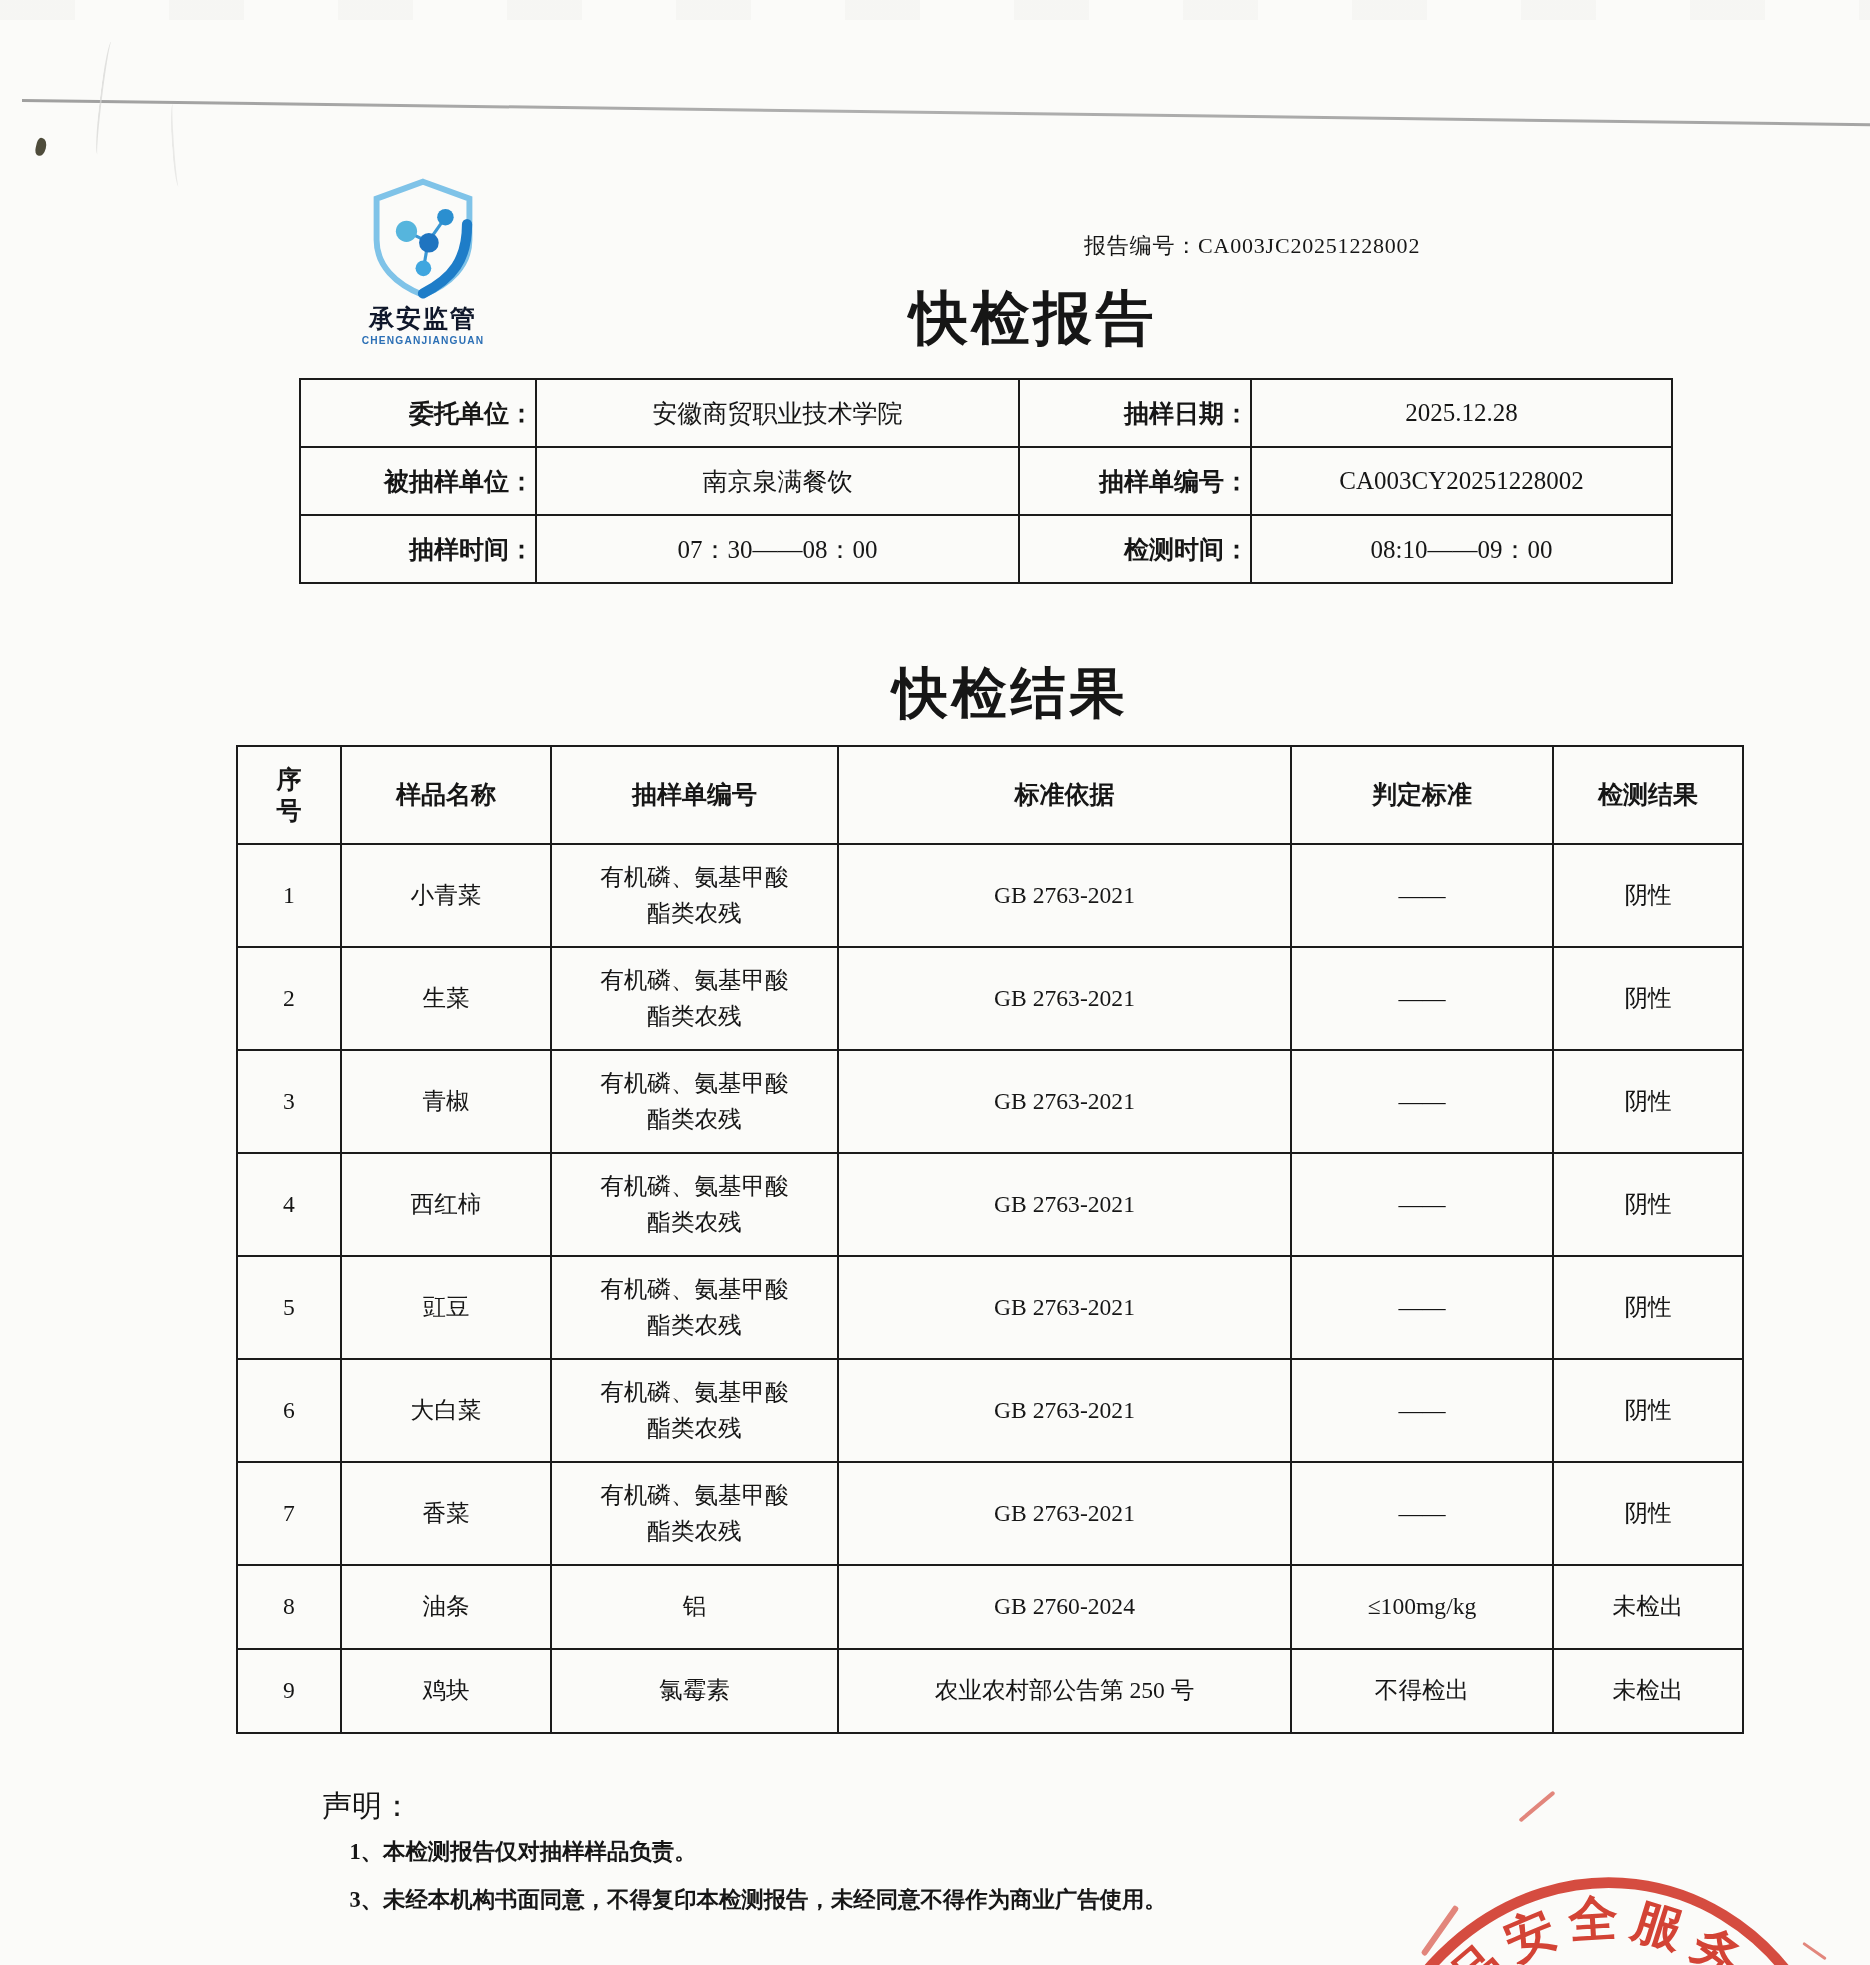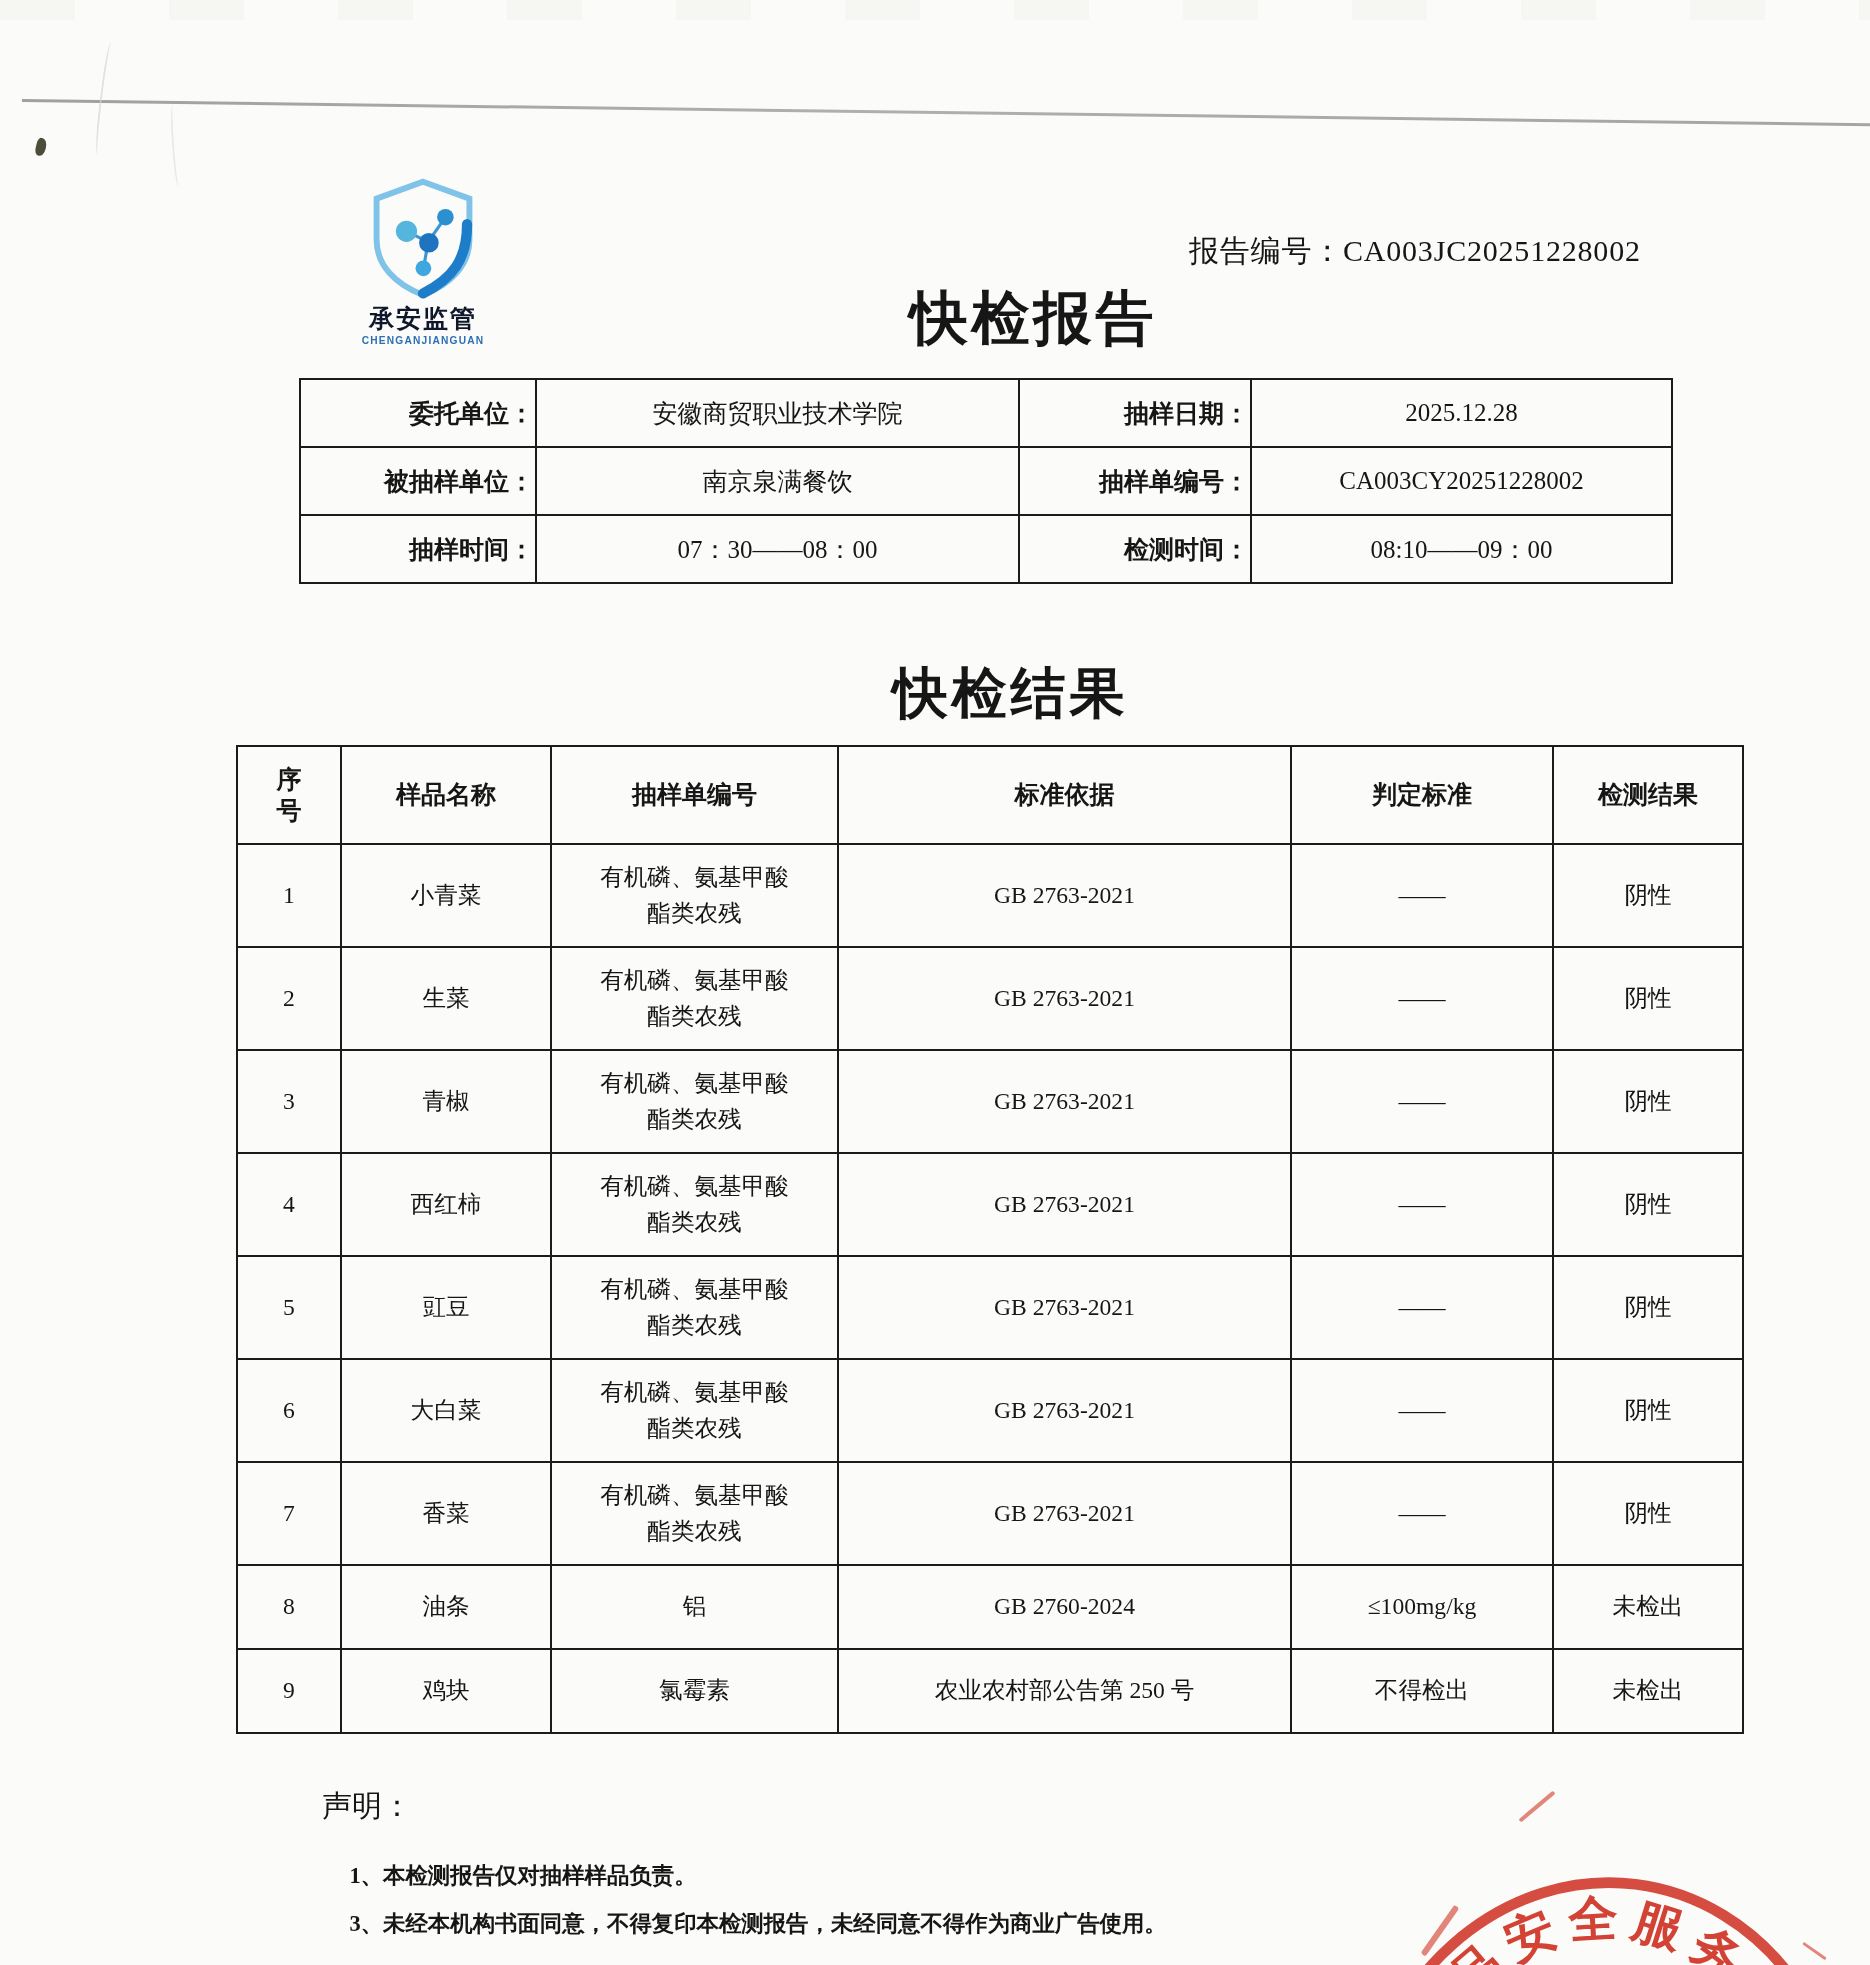--- a/index.html
+++ b/index.html
@@ -23,42 +23,42 @@
   .speck-squiggle2 { position:absolute; left:172px; top:104px; width:5.5px; height:83px;
     border-left:2px solid #dededc; border-radius:50%; transform:rotate(-4deg); opacity:.6; }
   
   .logo { position:absolute; left:356px; top:177px; width:134px; text-align:center; }
   .logo svg { display:block; margin:0 auto; }
   .logo-cn { font-size:25px; font-weight:bold; letter-spacing:2px; color:#0f172a;
     font-family:"Liberation Serif","DejaVu Serif",serif; margin-top:3.1px; }
   .logo-en { font-size:10.2px; font-weight:bold; color:#2b6fb5; letter-spacing:1.2px;
     font-family:"Liberation Sans","DejaVu Sans",sans-serif; margin-top:0; }
   
-  .report-no { position:absolute; left:1189px; top:231px; font-size:30px; letter-spacing:0.8px; }
+  .report-no { position:absolute; left:1084px; top:231px; font-size:22px; letter-spacing:0.8px; }
   .doc-title { position:absolute; left:0; top:280px; width:100%; margin:0; text-align:center;
     font-size:58px; font-weight:bold; letter-spacing:3.9px; transform:translateX(98px); }
   .results-title { position:absolute; left:0; top:657px; width:100%; margin:0; text-align:center;
     font-size:55px; font-weight:bold; letter-spacing:3.9px; transform:translateX(75px); }
   
   table { border-collapse:collapse; table-layout:fixed; }
   td,th { border:2.4px solid #1b1b1b; vertical-align:middle; }
   .info-table { position:absolute; left:299px; top:378px; width:1372px; }
   .info-table td { height:64px; font-size:25px; }
   .info-table td.lab { font-weight:bold; text-align:right; padding-left:23px; }
   .info-table td.val { text-align:center; }
   .results-table { position:absolute; left:236px; top:745px; width:1505px; }
   .results-table th { height:94px; font-size:25px; font-weight:bold; text-align:center;
     white-space:pre-line; line-height:1.25; }
   .results-table td { font-size:23.6px; text-align:center; white-space:pre-line; line-height:1.5; }
   .results-table tr.tall td { height:99px; }
   .results-table tr.short td { height:80px; }
   
   .decl { position:absolute; left:322px; top:1786px; width:1179px; }
   .decl-heading { font-size:30px; font-weight:normal; }
-  .decl-items { margin-top:34px; margin-left:27.5px; }
+  .decl-items { margin-top:10px; margin-left:27.5px; }
   .decl-item { font-size:22.4px; font-weight:bold; line-height:1.32; margin-bottom:18px;
     padding-left:48px; text-indent:-48px; white-space:pre-line; }
   
   .stamp { position:absolute; left:1328px; top:1870px; width:546px; height:590px;
     transform:rotate(7deg); mix-blend-mode:multiply; opacity:.92; }
   .stamp text { font-family:"Liberation Serif","DejaVu Serif",serif; font-weight:bold;
     fill:#d43425; }
   .ink { position:absolute; background:#d8483a; opacity:.65; border-radius:2.4px;
     mix-blend-mode:multiply; }
   .ink1 { left:1437px; top:1901px; width:5.5px; height:59px; transform:rotate(35deg); }

